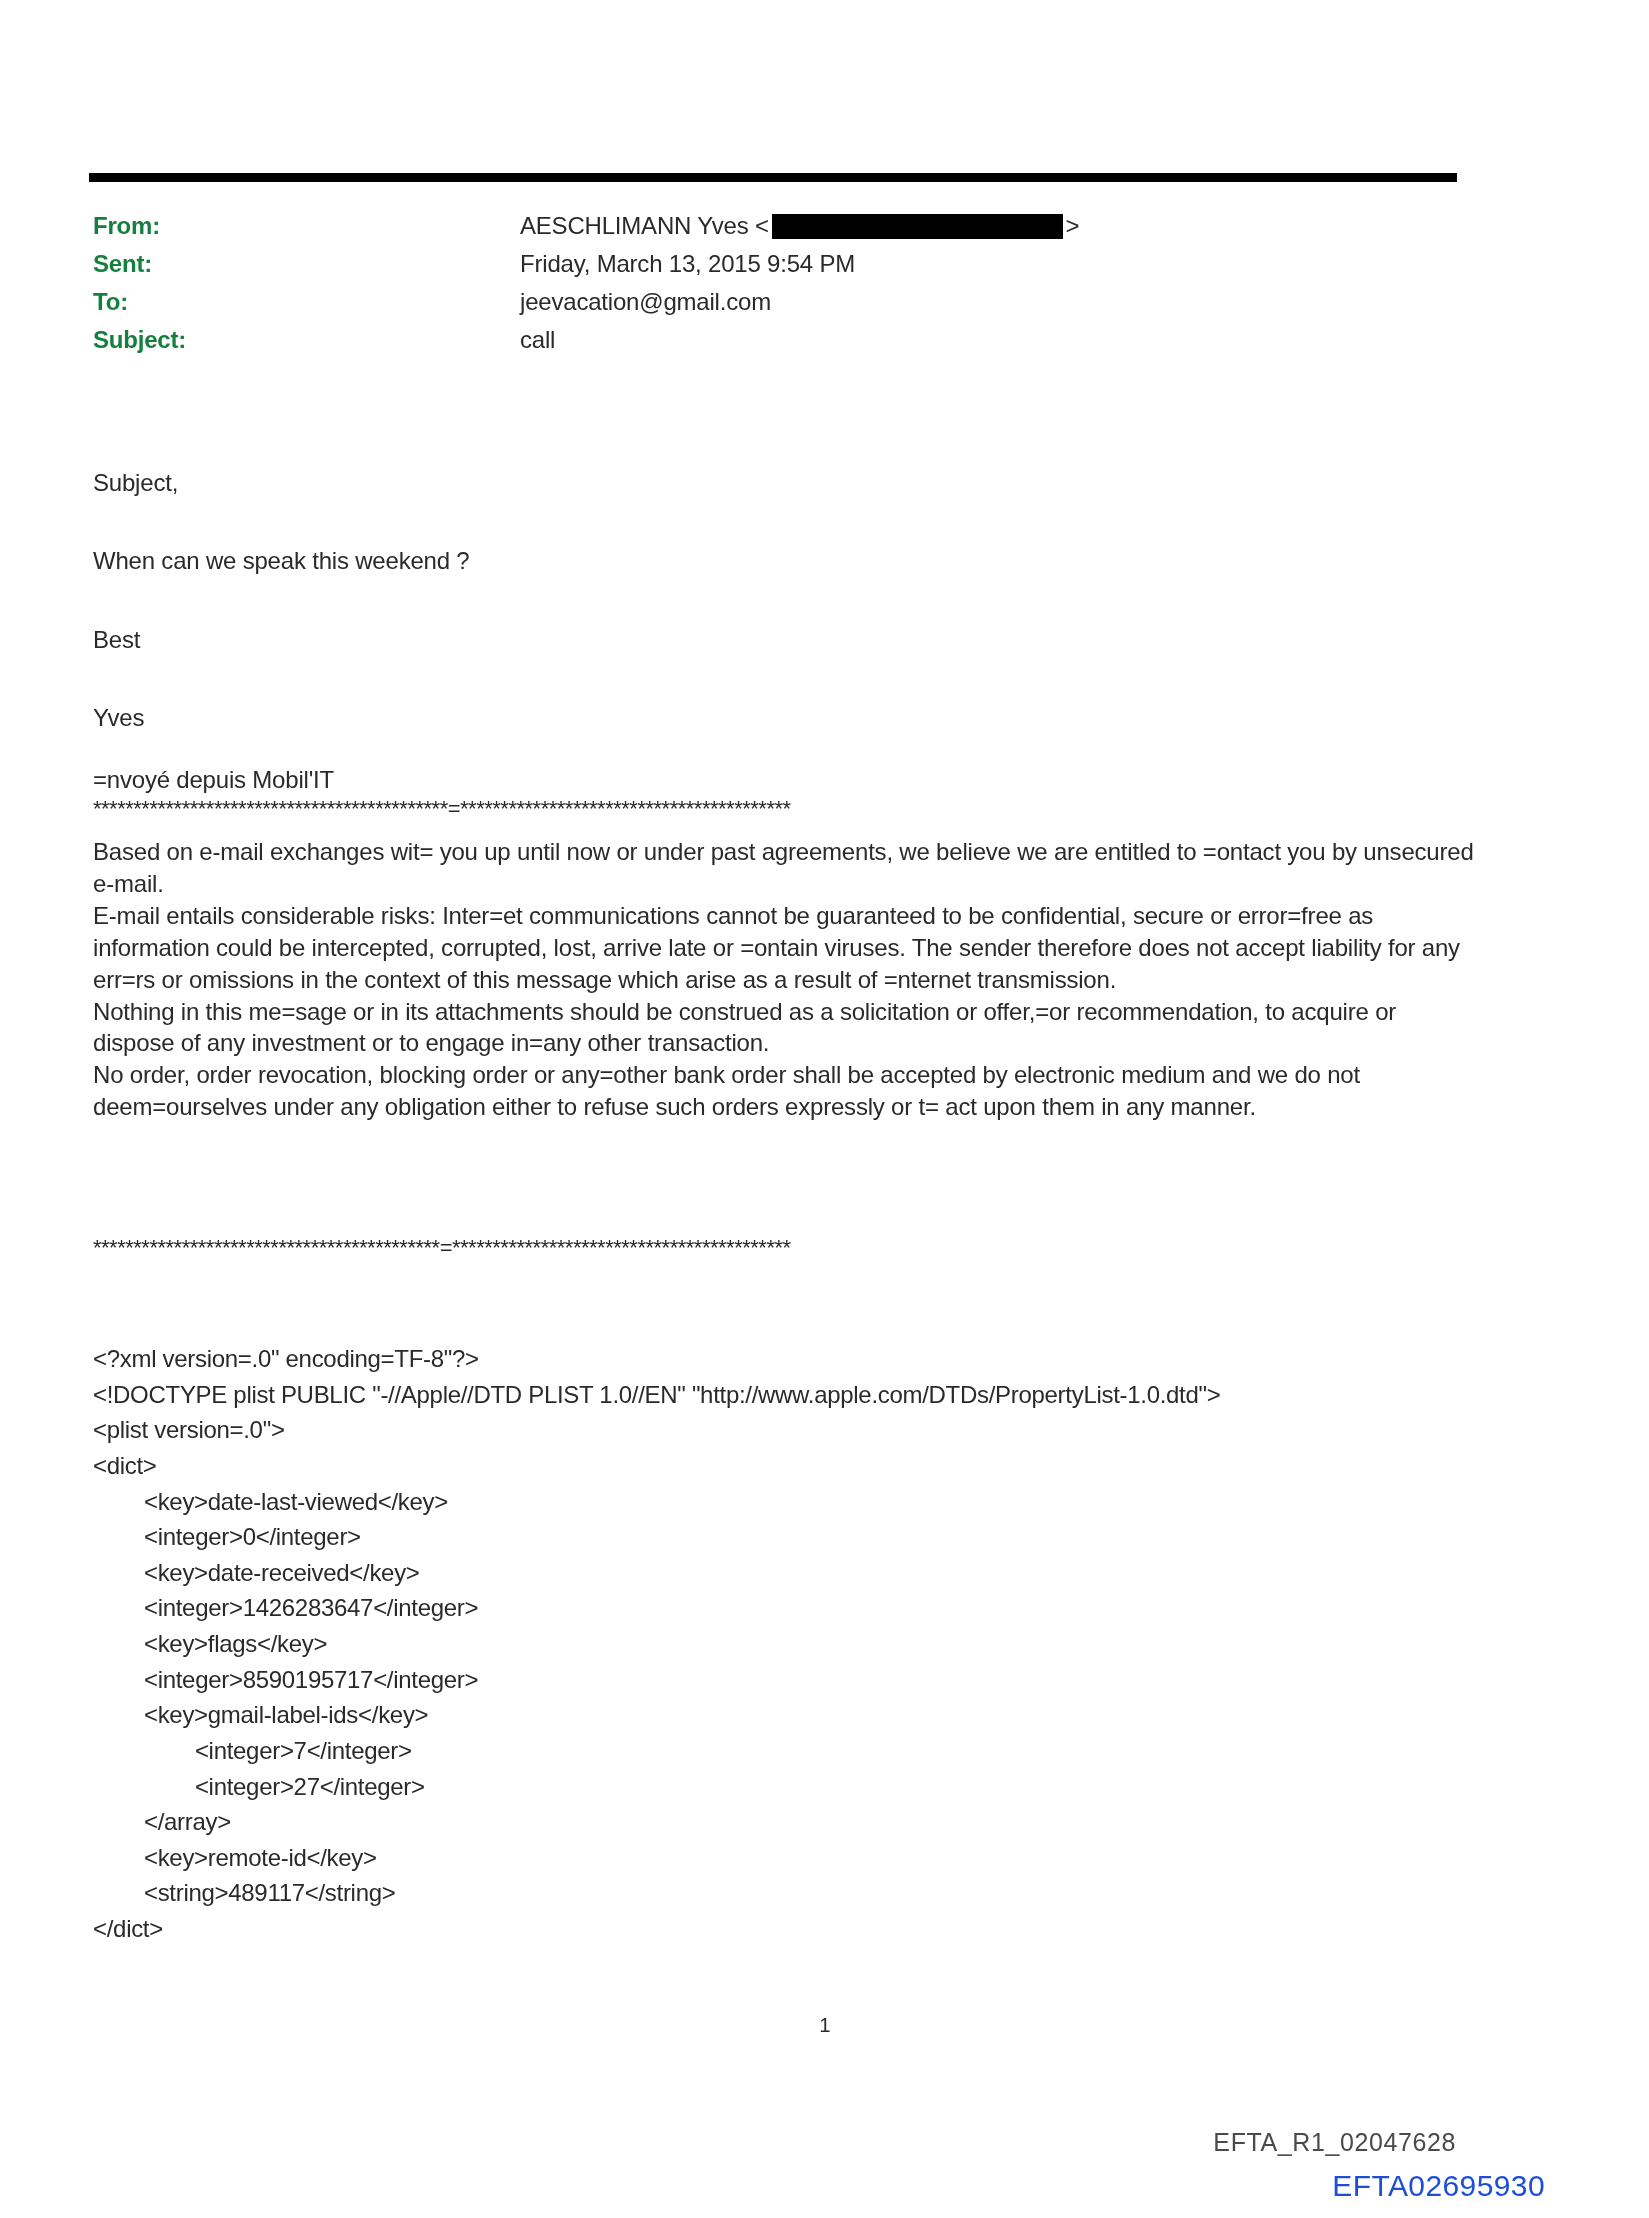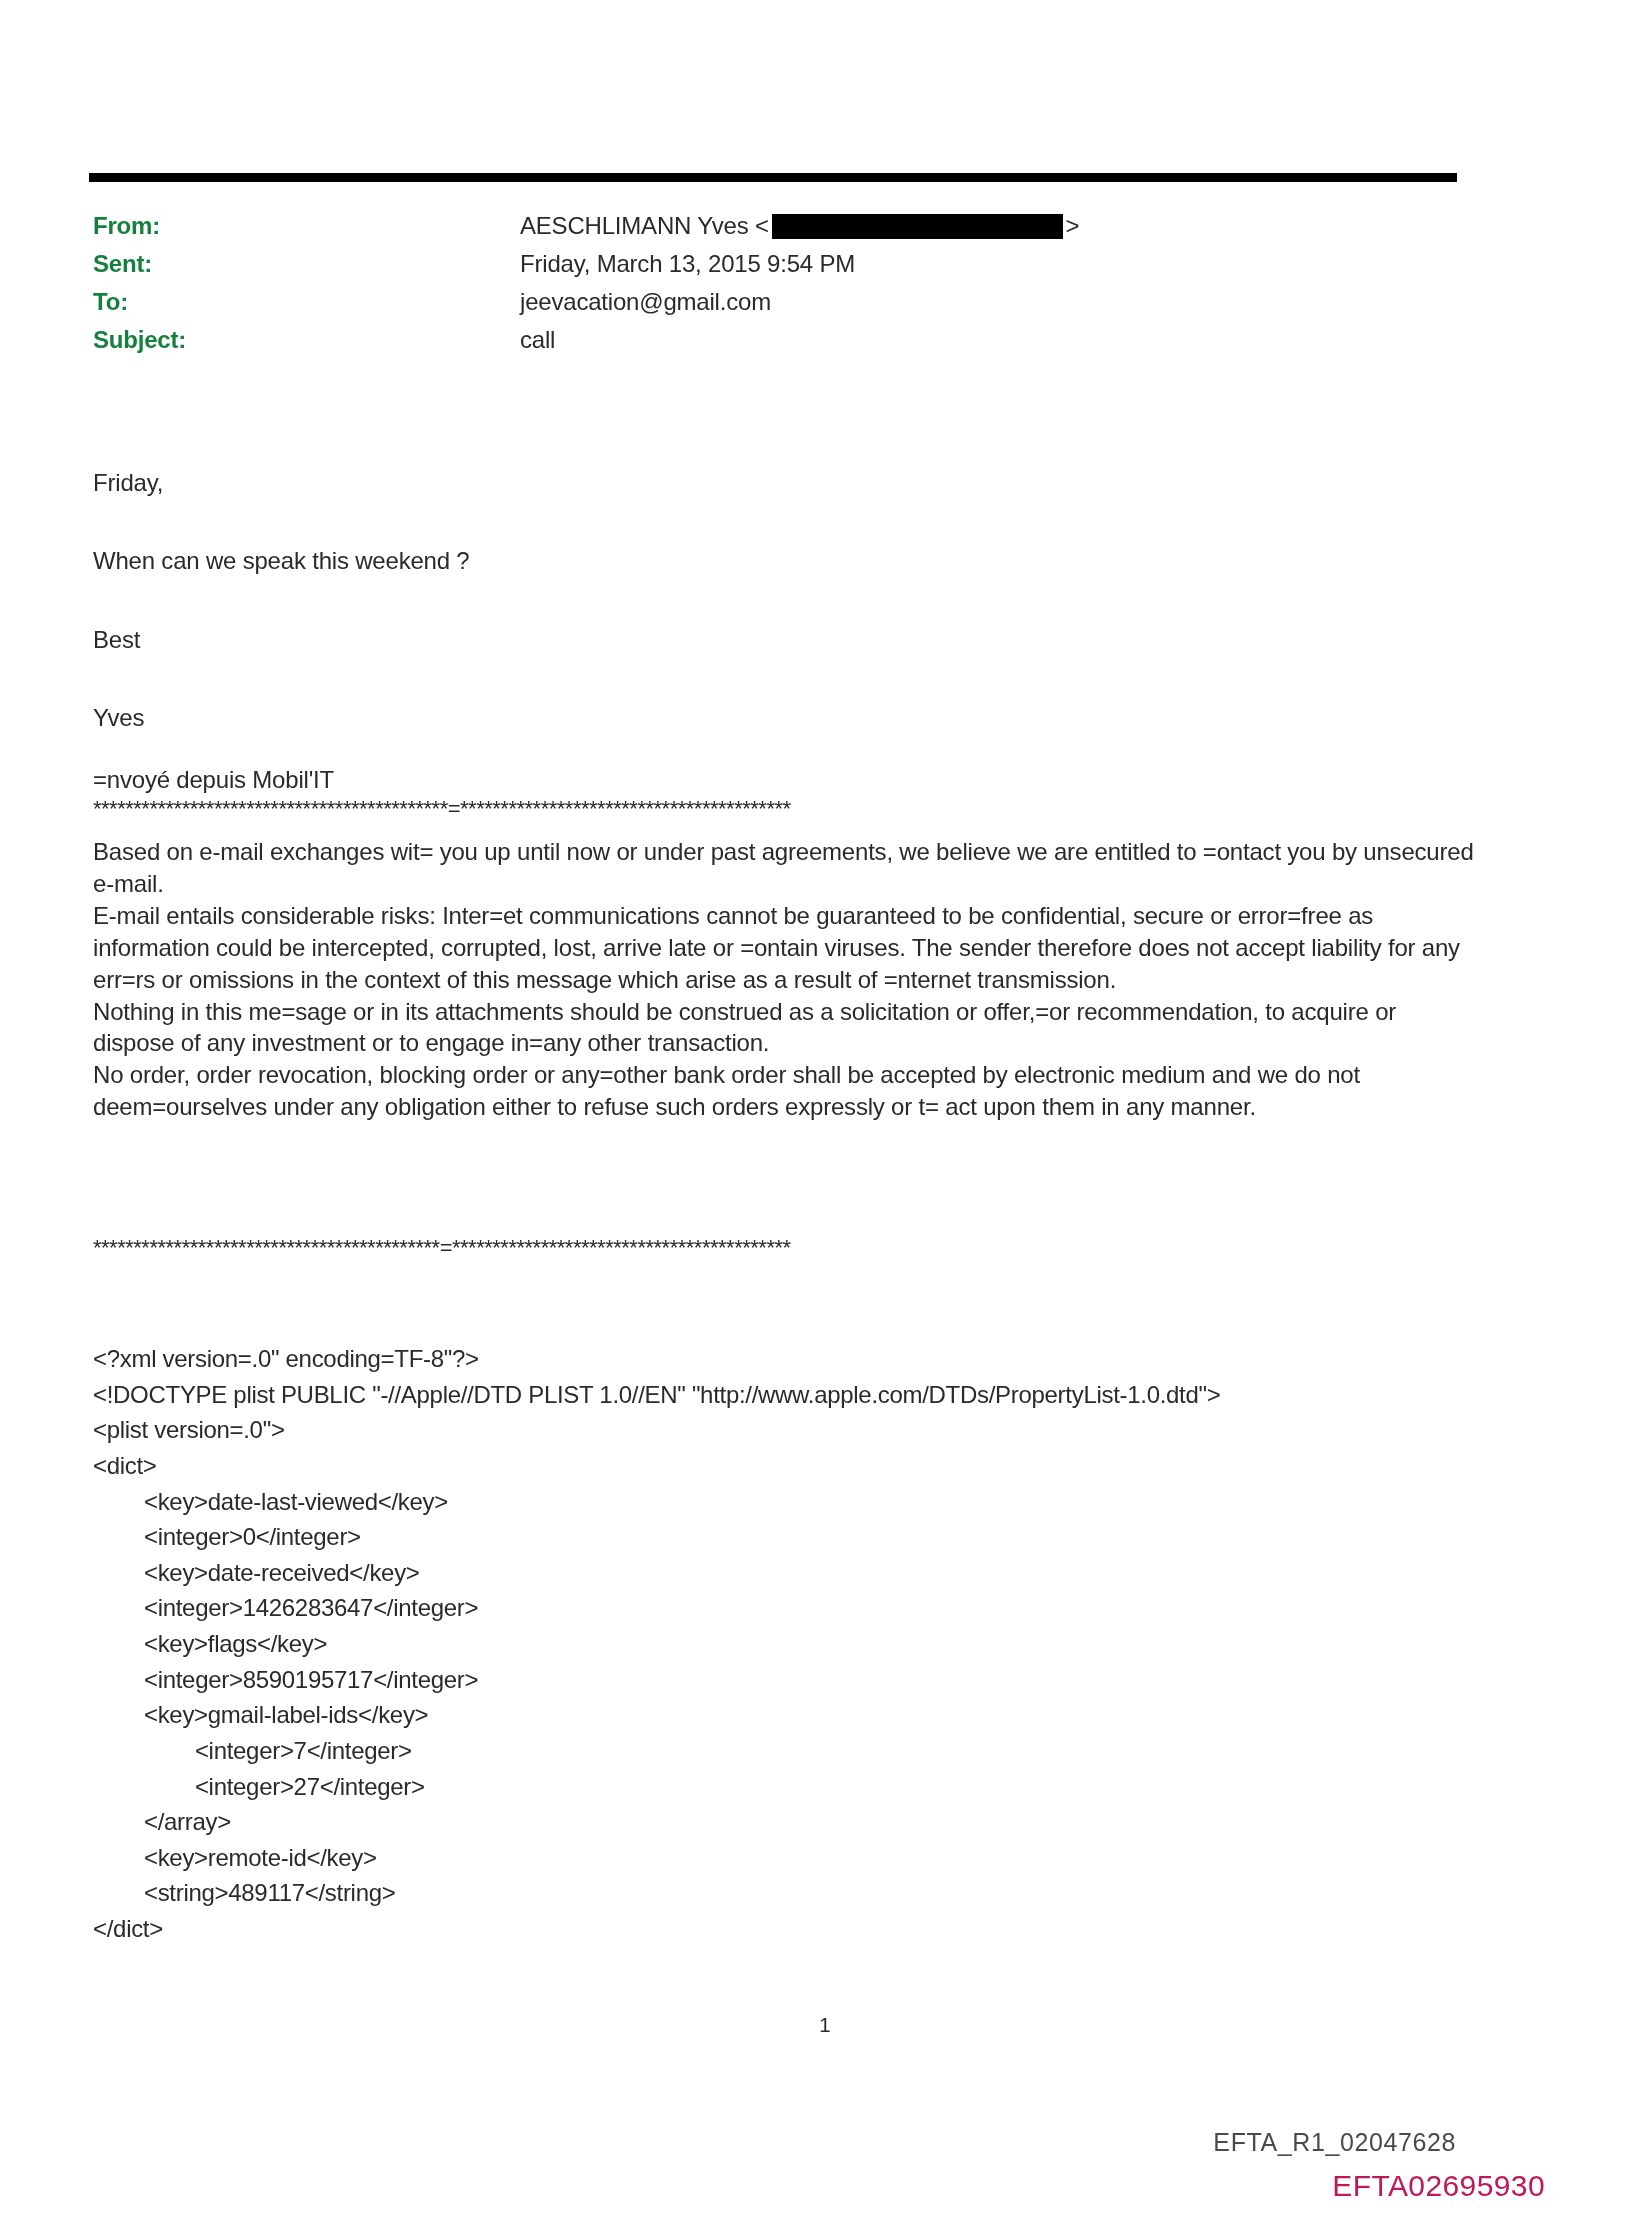--- a/index.html
+++ b/index.html
@@ -172,21 +172,21 @@
     font-size: 25px;
     color: #4a4a4a;
     letter-spacing: 0.6px;
     font-family: "Liberation Sans", sans-serif;
   }
   .bates-2 {
     position: absolute;
     right: 105px;
     top: 2169px;
     font-size: 30px;
-    color: #be185d;
+    color: #1d4ed8;
     letter-spacing: 0.4px;
     font-family: "Liberation Sans", sans-serif;
   }
 </style>
 </head>
 <body>
 
 <div class="page">
 
   <div class="top-rule"></div>
@@ -213,21 +213,21 @@
     </div>
 
     <div class="hdr-row">
       <div class="hdr-label">Subject:</div>
       <div class="hdr-value">call</div>
     </div>
 
   </div>
 
   <div class="body-block">
-    <p class="para">Friday,</p>
+    <p class="para">Subject,</p>
     <p class="para">When can we speak this weekend ?</p>
     <p class="para">Best</p>
     <p class="para">Yves</p>
   </div>
 
   <div class="sig-block">
     <div class="sig-line">=nvoyé depuis Mobil'IT</div>
     <div class="stars">********************************************=*****************************************</div>
   </div>
 

